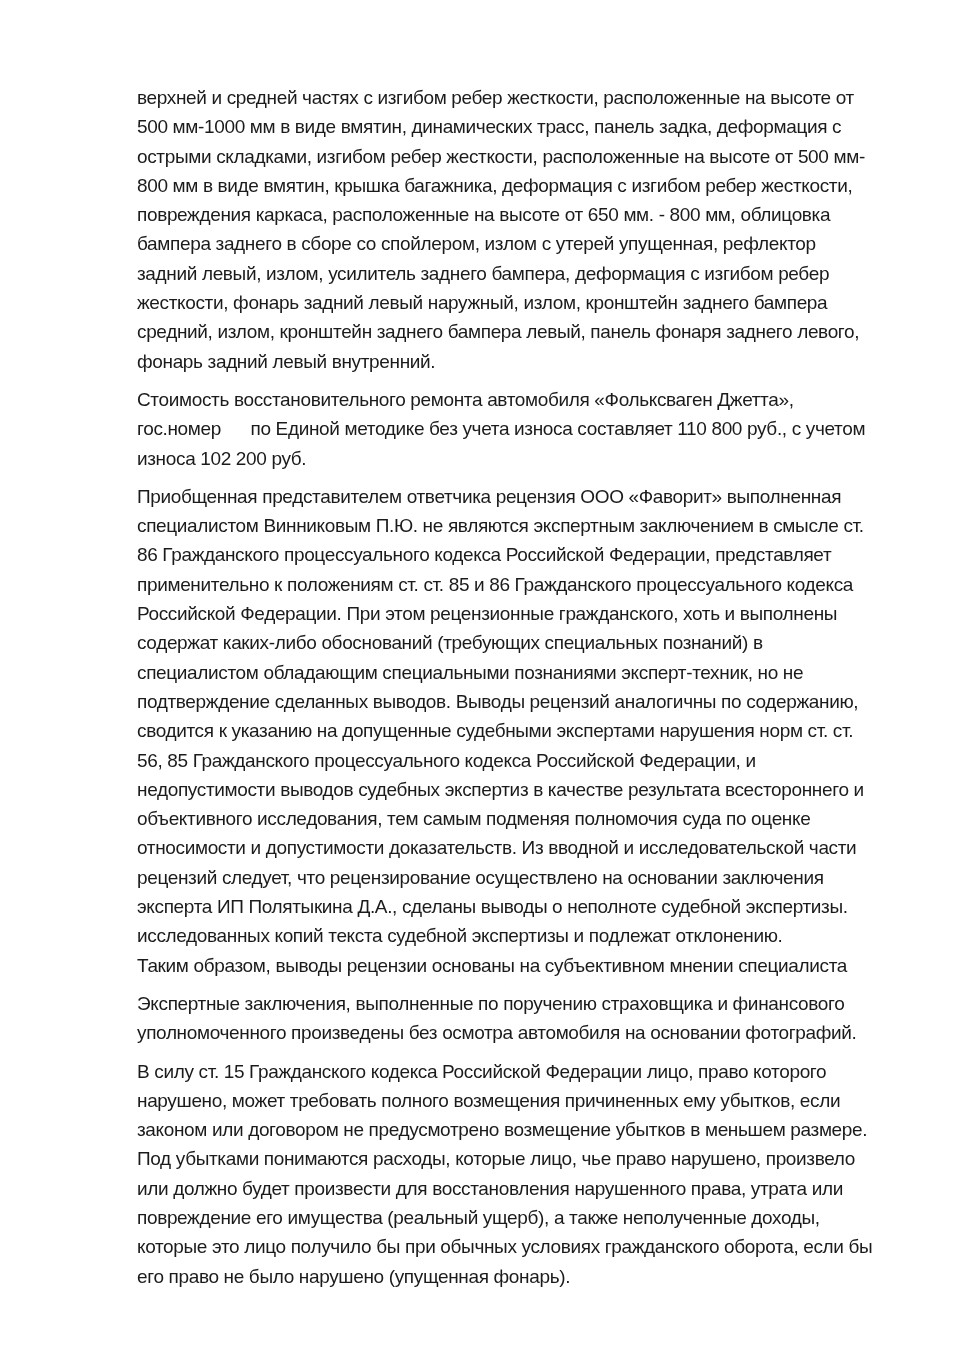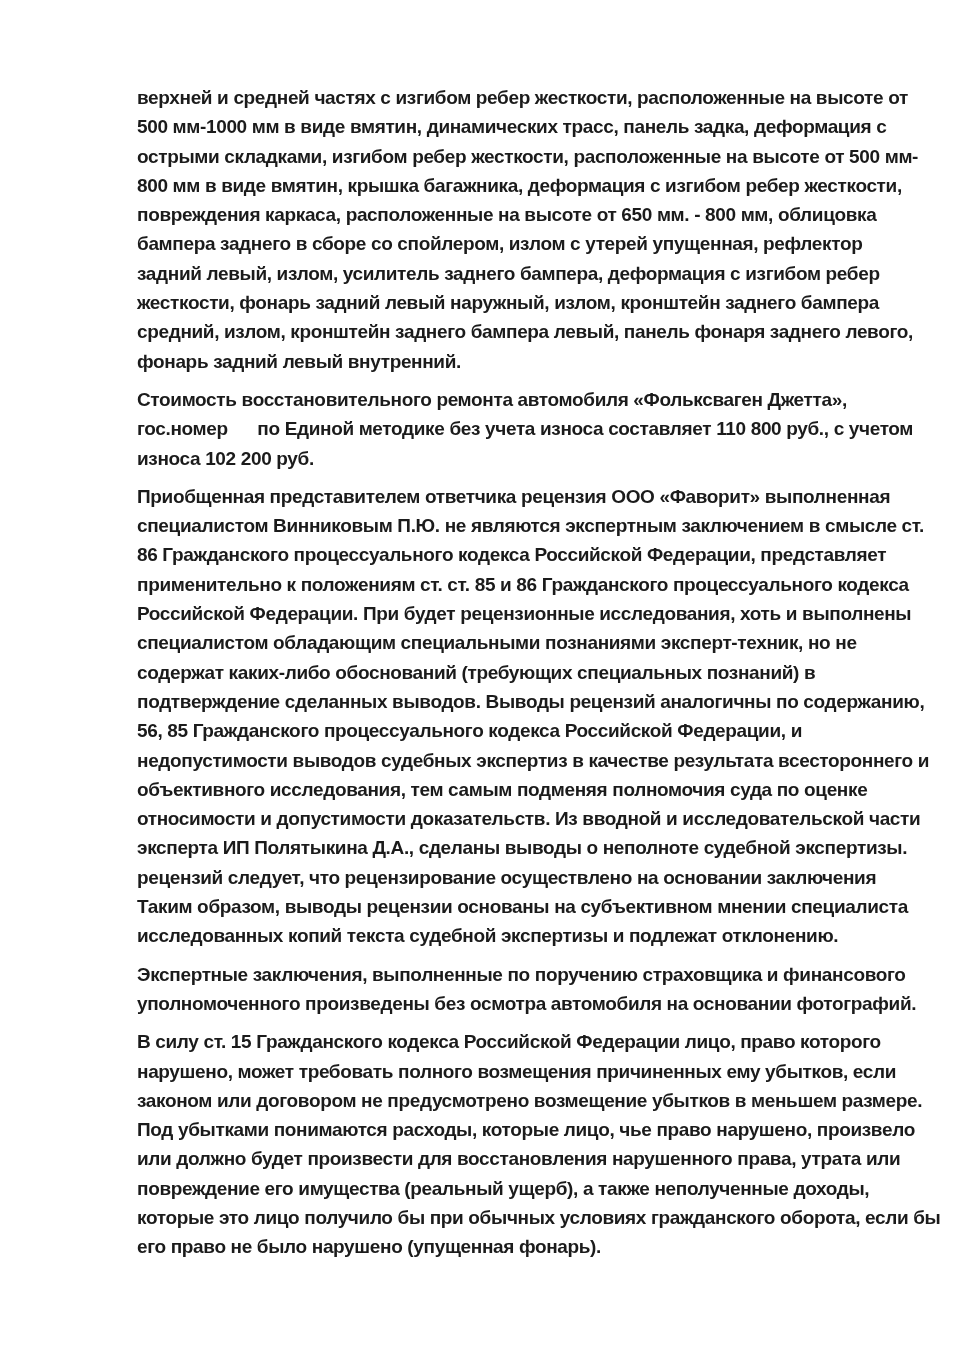--- a/index.html
+++ b/index.html
@@ -10,21 +10,20 @@
   .page {
     position: relative;
     width: 967px;
     height: 1372px;
     background: #ffffff;
     box-sizing: border-box;
     padding: 83px 76px 0 137px;
     overflow: hidden;
     font-family: "Liberation Sans", "DejaVu Sans", sans-serif;
     color: #1b1b1b;
-    font-weight: bold;
   }
   .doc-body {
     width: 754px;
   }
   .para {
     margin: 0 0 9px 0;
     padding: 0;
   }
   .line {
     display: block;
@@ -55,32 +54,33 @@
       <p class="para">
         <span class="line">Стоимость восстановительного ремонта автомобиля «Фольксваген Джетта»,</span>
         <span class="line">гос.номер      по Единой методике без учета износа составляет 110 800 руб., с учетом</span>
         <span class="line">износа 102 200 руб.</span>
       </p>
       <p class="para">
         <span class="line">Приобщенная представителем ответчика рецензия ООО «Фаворит» выполненная</span>
         <span class="line">специалистом Винниковым П.Ю. не являются экспертным заключением в смысле ст.</span>
         <span class="line">86 Гражданского процессуального кодекса Российской Федерации, представляет</span>
         <span class="line">применительно к положениям ст. ст. 85 и 86 Гражданского процессуального кодекса</span>
-        <span class="line">Российской Федерации. При будет рецензионные исследования, хоть и выполнены</span>
+        <span class="line">Российской Федерации. При этом рецензионные гражданского, хоть и выполнены</span>
+        <span class="line">содержат каких-либо обоснований (требующих специальных познаний) в</span>
         <span class="line">специалистом обладающим специальными познаниями эксперт-техник, но не</span>
-        <span class="line">содержат каких-либо обоснований (требующих специальных познаний) в</span>
         <span class="line">подтверждение сделанных выводов. Выводы рецензий аналогичны по содержанию,</span>
+        <span class="line">сводится к указанию на допущенные судебными экспертами нарушения норм ст. ст.</span>
         <span class="line">56, 85 Гражданского процессуального кодекса Российской Федерации, и</span>
         <span class="line">недопустимости выводов судебных экспертиз в качестве результата всестороннего и</span>
         <span class="line">объективного исследования, тем самым подменяя полномочия суда по оценке</span>
         <span class="line">относимости и допустимости доказательств. Из вводной и исследовательской части</span>
+        <span class="line">рецензий следует, что рецензирование осуществлено на основании заключения</span>
         <span class="line">эксперта ИП Полятыкина Д.А., сделаны выводы о неполноте судебной экспертизы.</span>
-        <span class="line">рецензий следует, что рецензирование осуществлено на основании заключения</span>
+        <span class="line">исследованных копий текста судебной экспертизы и подлежат отклонению.</span>
         <span class="line">Таким образом, выводы рецензии основаны на субъективном мнении специалиста</span>
-        <span class="line">исследованных копий текста судебной экспертизы и подлежат отклонению.</span>
       </p>
       <p class="para">
         <span class="line">Экспертные заключения, выполненные по поручению страховщика и финансового</span>
         <span class="line">уполномоченного произведены без осмотра автомобиля на основании фотографий.</span>
       </p>
       <p class="para">
         <span class="line">В силу ст. 15 Гражданского кодекса Российской Федерации лицо, право которого</span>
         <span class="line">нарушено, может требовать полного возмещения причиненных ему убытков, если</span>
         <span class="line">законом или договором не предусмотрено возмещение убытков в меньшем размере.</span>
         <span class="line">Под убытками понимаются расходы, которые лицо, чье право нарушено, произвело</span>

